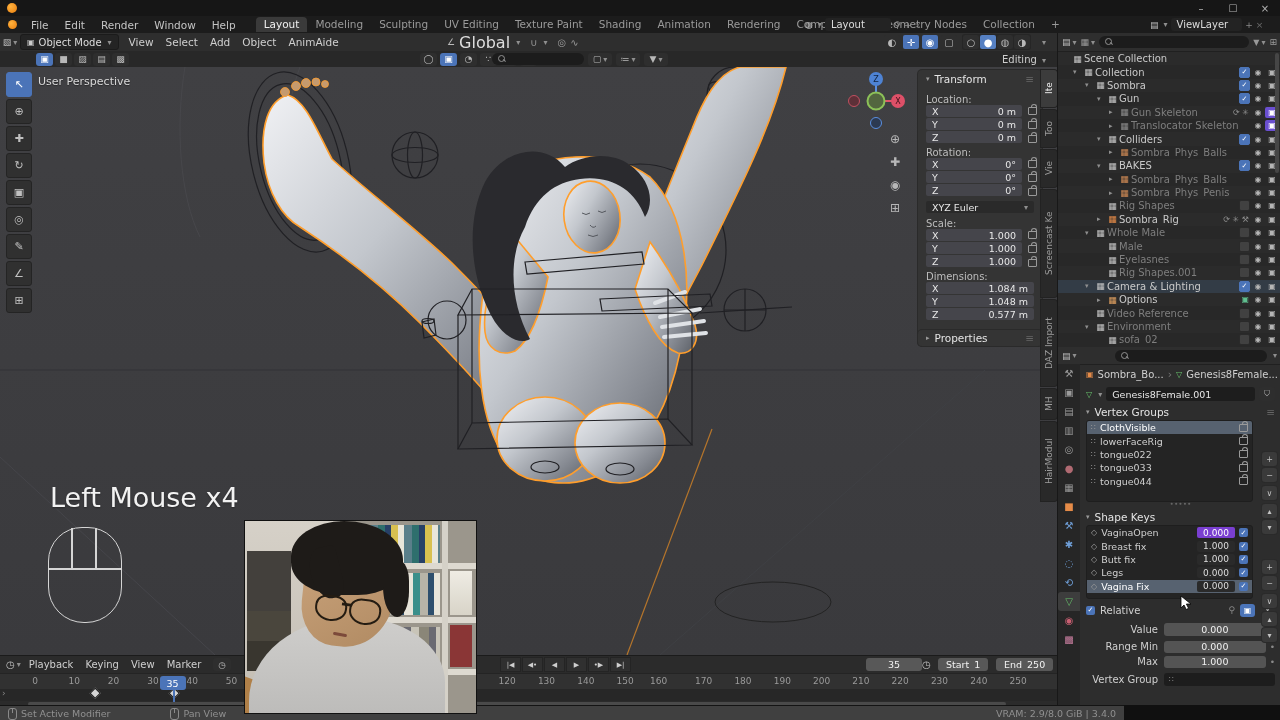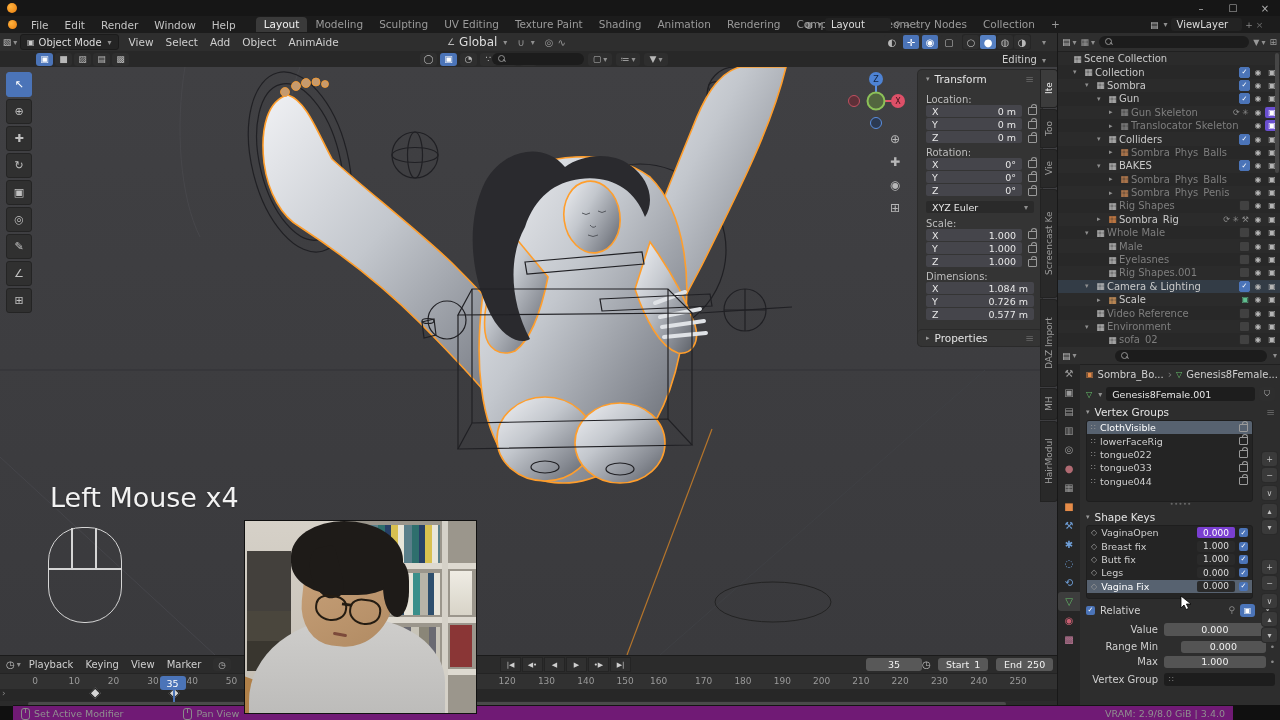--- a/index.html
+++ b/index.html
@@ -89,21 +89,21 @@
   
   #timeline{left:0;top:655px;width:1057px;height:50px;background:#2b2b2b;border-top:1px solid #1b1b1b}
   #tl-ruler{position:absolute;left:0;top:17px;width:1057px;height:16px;background:#313131;border-top:1px solid #242424}
   .tl-tick{position:absolute;top:2px;width:16px;text-align:center;color:#9a9a9a;font-size:9px}
   #tl-track{position:absolute;left:0;top:33px;width:1057px;height:12px;background:#272727}
   .tl-key{position:absolute;top:3px;width:6px;height:6px;background:#d5d5d5;border:1px solid #1a1a1a;transform:rotate(45deg) translateX(-4px)}
   #tl-scroll{position:absolute;left:28px;top:46px;width:978px;height:4px;background:#4a4a4a;border-radius:2px}
   .tl-field{background:#585858;border-radius:3px;height:13px;display:inline-flex;align-items:center;justify-content:center;color:#f2f2f2;font-size:9.5px;padding:0 8px;gap:5px}
   .pb-btn{width:19px;height:13px;background:#303030;border:1px solid #242424;color:#cfcfcf;font-size:7px;display:inline-flex;align-items:center;justify-content:center}
   
-  #statusbar{left:13px;top:705px;width:1220px;height:15px;background:#701a75;border-top:1px solid #141414;color:#909090;font-size:9.5px}
+  #statusbar{left:0;top:705px;width:1124px;height:15px;background:#404040;border-top:1px solid #141414;color:#909090;font-size:9.5px}
   .sb-mouse{position:relative;width:7px;height:10px;border:1px solid #8a8a8a;border-radius:3px;display:inline-block;margin-right:4px}
   .sb-mouse::before{content:'';position:absolute;left:3px;top:0;width:1px;height:4px;background:#8a8a8a}
   
   #webcam{left:245px;top:521px;width:231px;height:192px;background:#8f8a82;overflow:hidden;z-index:50;box-shadow:0 0 0 1px #111}
   
   #sc-label{left:50px;top:482px;font-size:27px;color:#f2f2f2;z-index:40;text-shadow:0 1px 2px rgba(0,0,0,.35)}
   #sc-mouse{left:48px;top:527px;width:72px;height:94px;border:1.5px solid #d5d5d5;border-radius:34px 34px 36px 36px;z-index:40}
   #sc-mouse i{position:absolute;background:#d5d5d5}
   #cursor-arrow{z-index:60}
 </style>
@@ -169,21 +169,21 @@
   <span class="row" style="margin-left:4px">
 
   <span class="hdr-menu">View</span>
       <span class="hdr-menu">Select</span>
       <span class="hdr-menu">Add</span>
       <span class="hdr-menu">Object</span>
       <span class="hdr-menu">AnimAide</span>
     </span>
   <span class="row" style="position:absolute;left:447px;gap:4px">
     <span style="color:#bbb;font-size:9px">∠</span>
-    <span style="color:#ddd;font-size:12px">Global</span>
+    <span style="color:#ddd;font-size:16px">Global</span>
     <span class="dd">▾</span>
     <span style="color:#999;font-size:10px;margin-left:6px">∪</span>
     <span class="dd">▾</span>
     <span style="color:#999;font-size:10px;margin-left:6px">◎</span>
     <span style="color:#999;font-size:10px">∿</span>
   </span>
   <span class="row" style="position:absolute;left:884px;gap:3px">
 
   <span class="btn sphere-btn">◐</span>
       <span class="btn sphere-btn on">✛</span>
@@ -325,20 +325,21 @@
       <circle cx="447" cy="253" r="19"></circle>
       <path d="M422,255 l12,-3 l2,16 l-12,3 Z"></path>
         <ellipse cx="428" cy="254" rx="6" ry="2.5"></ellipse>
       <ellipse cx="545" cy="400" rx="14" ry="6"></ellipse>
         <ellipse cx="620" cy="402" rx="14" ry="6"></ellipse>
     </g>
   </svg>
 
   
   <div class="abs" id="vp-overlay-text">
+    <div>User Perspective</div>
   </div>
 
   
   <div class="abs" style="left:6px;top:5px;display:flex;flex-direction:column;gap:2px">
 
   <span class="btn tool-btn on">↖</span>
       <span class="btn tool-btn">⊕</span>
       <span class="btn tool-btn">✚</span>
       <span class="btn tool-btn">↻</span>
       <span class="btn tool-btn">▣</span>
@@ -446,21 +447,21 @@
     </div>
     <div class="abs plabel" style="left:8px;top:201px">Dimensions:</div>
     <div class="abs" style="left:8px;top:212px;width:108px;display:flex;flex-direction:column;gap:1px">
 
     <div class="nfield">
           <span>X</span>
           <span>1.084 m</span>
         </div>
         <div class="nfield">
           <span>Y</span>
-          <span>0.726 m</span>
+          <span>1.048 m</span>
         </div>
         <div class="nfield">
           <span>Z</span>
           <span>0.577 m</span>
         </div>
       </div>
   </div>
   <div class="abs panel ph" style="left:918px;top:263px;width:108px;height:10px">
     <span style="font-size:7px;color:#999">▸</span>
     <span>Properties</span>
@@ -706,21 +707,21 @@
           <span class="chkbx"></span>
         </span>
         <span class="tgl t-e"></span>
         <span class="tgl t-k"></span>
       </div>
 
       <div class="ol-row lv3 tg-ek">
         <span class="ol-ind"></span>
         <span class="ol-arr">▸</span>
         <span class="ol-ico i-cam">▦</span>
-        <span class="ol-label">Scale</span>
+        <span class="ol-label">Options</span>
         <span class="ol-extra green">▣</span>
 
         <span class="tgl t-e"></span>
         <span class="tgl t-k"></span>
       </div>
 
       <div class="ol-row lv2 dim tg-cek chk0">
         <span class="ol-ind"></span>
         <span class="ol-arr"></span>
         <span class="ol-ico i-col">▦</span>
@@ -906,21 +907,21 @@
       <span class="btn on" style="width:15px;height:13px;font-size:8px">▣</span>
       <span class="btn" style="width:15px;height:13px;font-size:8px">×</span>
     </div>
 
     <div class="row" style="height:16px;padding:0 6px">
       <span class="pp-label" style="width:72px;text-align:right;padding-right:6px">Value</span>
       <span class="slider" style="flex:1">0.000</span>
       <span class="anim-dot" style="padding-left:4px">•</span>
     </div>
     <div class="row" style="height:15px;padding:0 6px;margin-top:2px">
-      <span class="pp-label" style="width:72px;text-align:right;padding-right:23px">Range Min</span>
+      <span class="pp-label" style="width:72px;text-align:right;padding-right:6px">Range Min</span>
       <span class="slider" style="flex:1;height:12px">0.000</span>
       <span class="anim-dot" style="padding-left:4px">•</span>
     </div>
     <div class="row" style="height:15px;padding:0 6px">
       <span class="pp-label" style="width:72px;text-align:right;padding-right:6px">Max</span>
       <span class="slider" style="flex:1;height:12px">1.000</span>
       <span class="anim-dot" style="padding-left:4px">•</span>
     </div>
     <div class="row" style="height:16px;padding:0 6px;margin-top:2px">
       <span class="pp-label" style="width:72px;text-align:right;padding-right:6px">Vertex Group</span>

